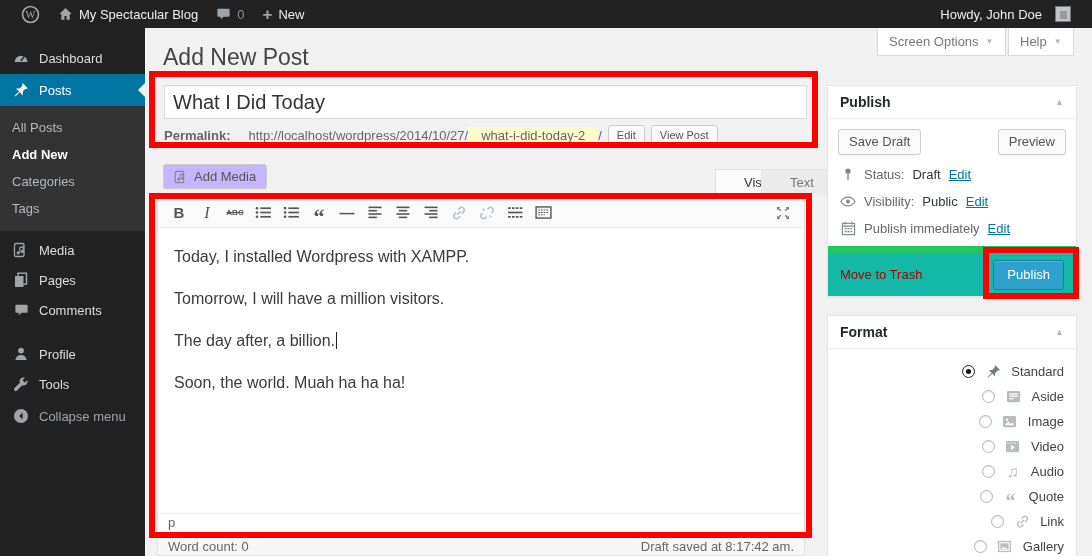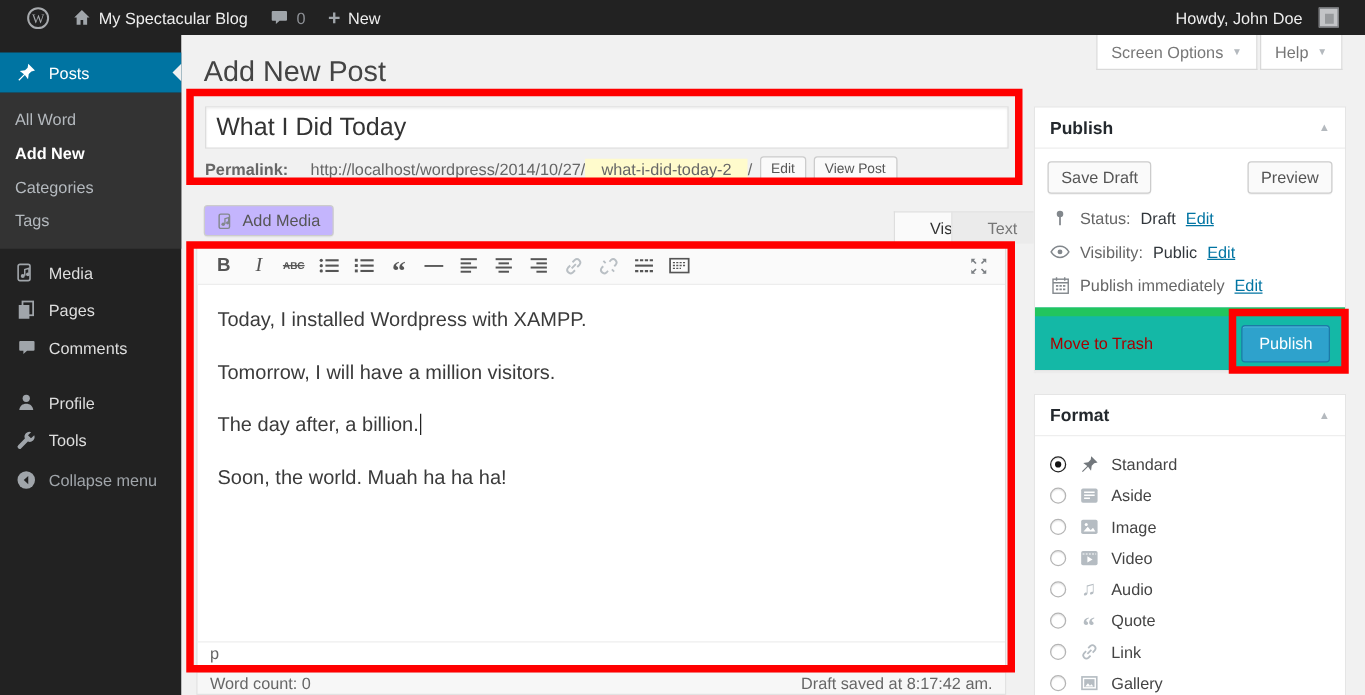--- a/index.html
+++ b/index.html
@@ -98,21 +98,21 @@
   .pub-val { color:#32373c; }
   .edit-link { color:#0074a2; text-decoration:underline; cursor:pointer; }
   .pub-footer { position:absolute; left:0; right:0; bottom:0; height:50px; background:#14b8a6; border-top:7px solid #22c55e;
     display:flex; align-items:center; justify-content:space-between; padding:0 12px; }
   .trash-link { color:#a00; cursor:pointer; }
   .btn-primary { height:30px; line-height:28px; padding:0 13px; background:#2ea2cc; border:1px solid #1b7aa6;
     border-radius:3px; color:#fff; font-size:13px; cursor:pointer; box-shadow:inset 0 1px 0 rgba(120,200,230,.5); }
 
   #format-panel { top:315px; height:250px; }
   .fmt-body { padding:10px 12px 0; }
-  .fmt-row { display:flex; align-items:center; gap:9px; height:25px; color:#444; cursor:pointer; }
+  .fmt-row { display:flex; align-items:center; gap:9px; height:25px; color:#444; cursor:pointer;justify-content:flex-end; }
   .radio { width:13px; height:13px; min-width:13px; border:1px solid #b4b4b4; border-radius:50%; background:#fff;
     position:relative; box-shadow:inset 0 1px 1px rgba(0,0,0,.1); }
   .radio.checked { border-color:#222; }
   .radio.checked::after { content:""; position:absolute; left:3px; top:3px; width:5px; height:5px; border-radius:50%; background:#111; }
   .fmt-icon { width:18px; color:#b5bcc2; display:flex; justify-content:center; }
   .fmt-icon.dark { color:#72777c; }
   .fmt-quote { font-family:"Liberation Serif", serif; font-weight:bold; font-size:20px; line-height:8px; padding-top:8px; }
   .fmt-audio { font-size:16px; line-height:14px; }
 
   
@@ -158,31 +158,40 @@
   <div class="ab-right">
     <span class="ab-item">
       <span>Howdy, John Doe</span>
       <span class="avatar"></span>
     </span>
   </div>
 </div>
 
 <div id="sidebar">
   <div class="sb-pad"></div>
+  <div class="sb-item">
+    <span class="ico">
+      <svg width="16" height="16" viewBox="0 0 16 16">
+          <path d="M1.8 12a6.3 6.3 0 0112.6 0z" fill="currentColor"></path>
+          <path d="M8 11l3.4-4.8" stroke="#222" stroke-width="1.4" fill="none"></path>
+        </svg>
+    </span>
+    <span>Dashboard</span>
+  </div>
   <div class="sb-item active">
     <span class="ico">
       <svg width="16" height="16" viewBox="0 0 16 16" fill="currentColor">
           <path d="M9.6 1l5.4 5.4-2.9.7-2.1 2.1-.6 4.2L6.9 10 2.4 14.5l-.7-.7L6.2 9.3 2.8 6.8 7 6.2l2.1-2.1z"></path>
         </svg>
     </span>
     <span>Posts</span>
     <span class="notch"></span>
   </div>
   <div class="submenu">
-    <span class="submenu-item">All Word</span>
+    <span class="submenu-item">All Posts</span>
     <span class="submenu-item current">Add New</span>
     <span class="submenu-item">Categories</span>
     <span class="submenu-item">Tags</span>
   </div>
   <div class="sb-item short" style="margin-top:4px">
     <span class="ico">
       <svg width="16" height="16" viewBox="0 0 16 16" fill="none" stroke="currentColor" stroke-width="1.3">
           <rect x="1.5" y="1.5" width="9.5" height="13" rx="1.5"></rect>
           <circle cx="5.2" cy="10.8" r="1.6" fill="currentColor" stroke="none"></circle>
           <path d="M6.8 10.6V5.6l3.4-1v4.8" stroke-width="1.2"></path>

